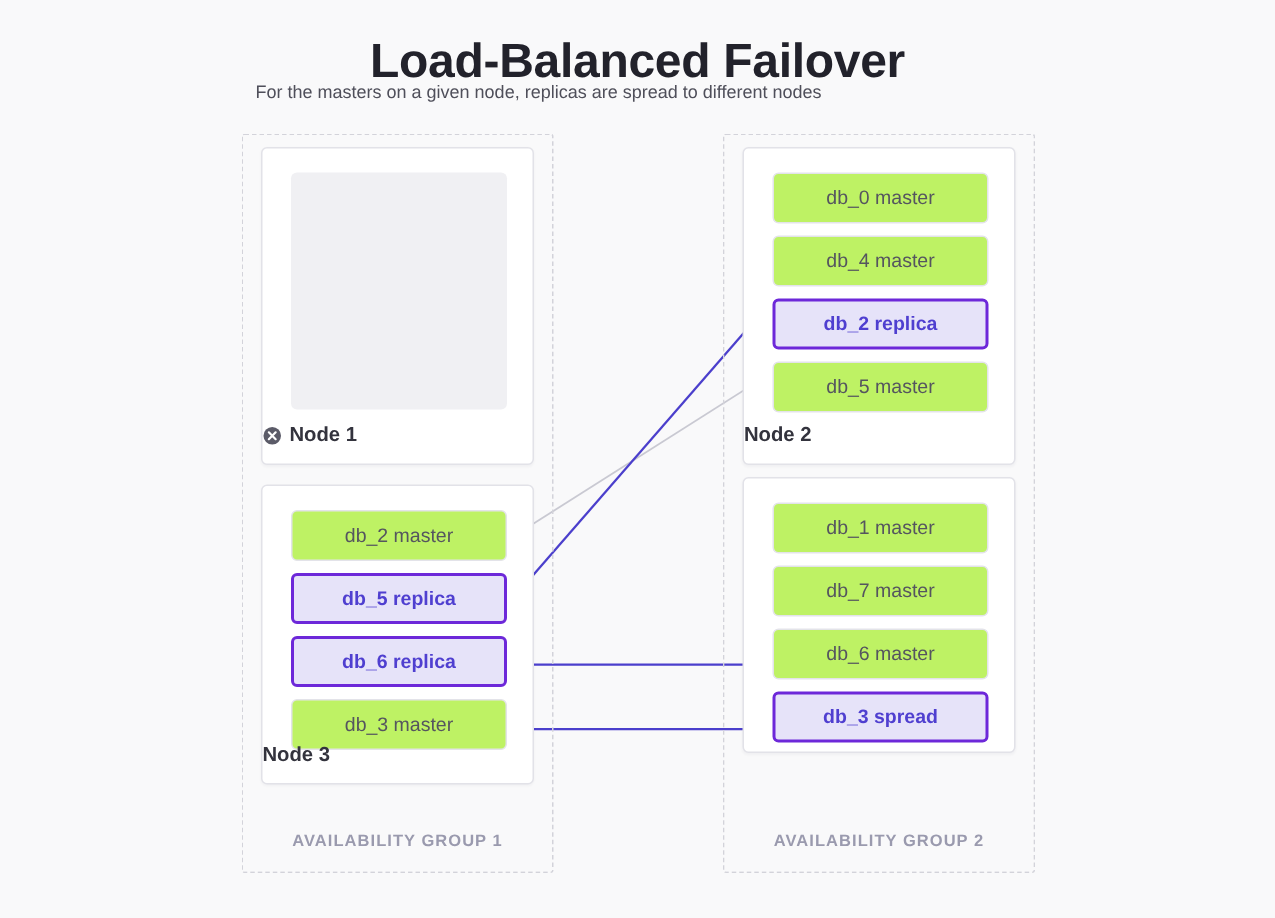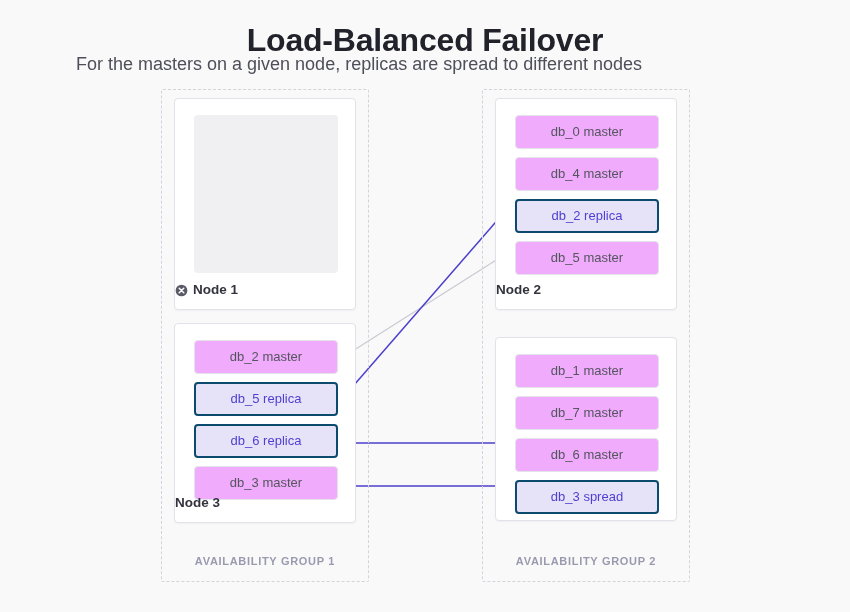--- a/index.html
+++ b/index.html
@@ -31,21 +31,21 @@
     font-weight: bold;
     color: #22222b;
     letter-spacing: -0.2px;
   }
   .page-subtitle {
     position: absolute;
     left: 0;
     top: 54px;
     width: 718px;
     text-align: center;
-    font-size: 18px;
+    font-size: 12px;
     color: #4f4f5a;
   }
 
   
   .ag {
     position: absolute;
     border: 1px dashed #d3d3da;
     border-radius: 2px;
     box-sizing: border-box;
     background: transparent;
@@ -70,48 +70,48 @@
     position: absolute;
     background: #ffffff;
     border: 1px solid #e2e2e8;
     border-radius: 4px;
     box-sizing: border-box;
     box-shadow: 0 1px 2px rgba(20,20,40,0.04);
   }
   #node1 { left: 174px; top: 98px; width: 182px; height: 212px; }
   #node2 { left: 495px; top: 98px; width: 182px; height: 212px; }
   #node3 { left: 174px; top: 323px; width: 182px; height: 200px; }
-  #node4 { left: 495px; top: 337px; width: 182px; height: 184px; }
+  #node4 { left: 495px; top: 318px; width: 182px; height: 184px; }
 
   .slots {
     position: absolute;
     left: 19px;
     top: 16px;
     width: 144px;
   }
 
   .slot {
     height: 34px;
     line-height: 32px;
     border-radius: 4px;
     box-sizing: border-box;
     text-align: center;
     font-size: 13px;
     margin-bottom: 8px;
   }
   .slot.master {
-    background: #f0abfc;
+    background: #bef264;
     border: 1px solid #e3e3e9;
     color: #55555f;
   }
   .slot.replica {
     background: #e6e3f9;
-    border: 2px solid #0c4a6e;
+    border: 2px solid #6d28d9;
     color: #4f3fd0;
-    font-weight: normal;
+    font-weight: bold;
     line-height: 30px;
   }
 
   .placeholder {
     position: absolute;
     left: 19px;
     top: 16px;
     width: 144px;
     height: 158px;
     background: #f0f0f3;

